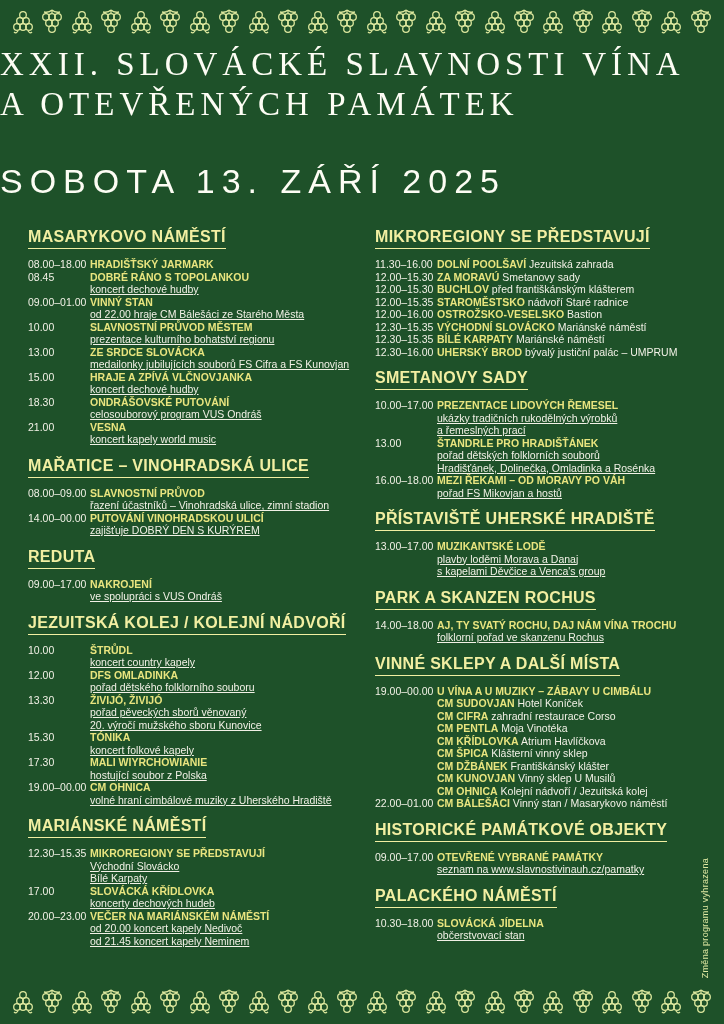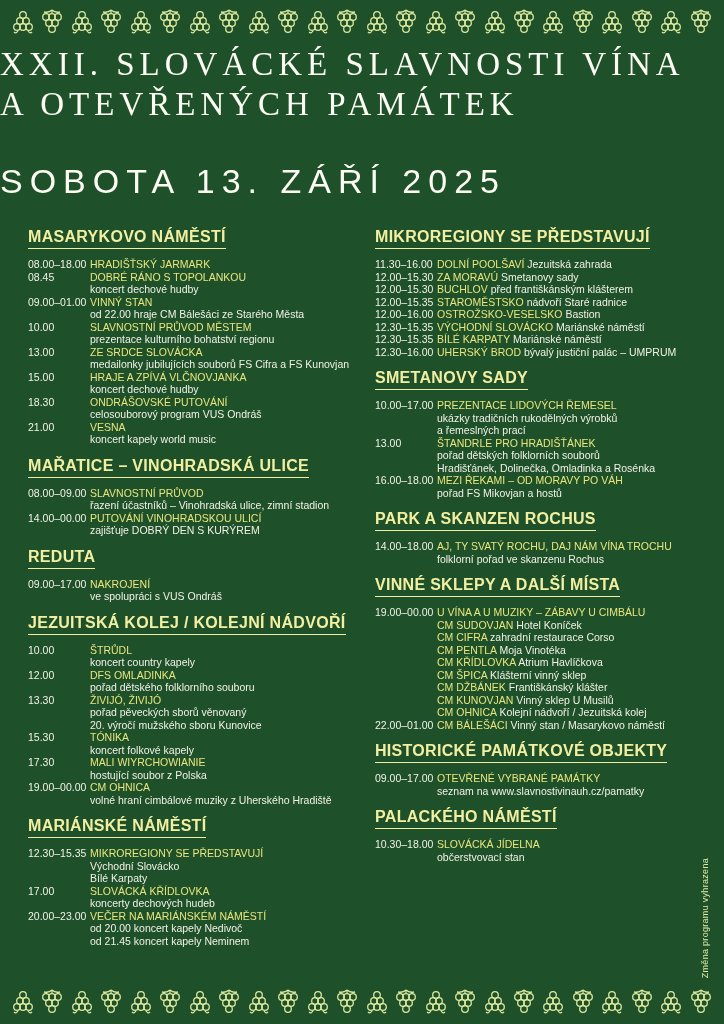--- a/index.html
+++ b/index.html
@@ -63,23 +63,23 @@
   }
   .event-row { display:flex; }
   .event-time {
     flex:0 0 62px;
     font-size:10.5px;
     line-height:12.5px;
     color:#f2f1e6;
     white-space:nowrap;
   }
   .event-content { flex:1; min-width:0; font-size:10.5px; line-height:12.5px; }
-  .event-title { font-weight:normal; color:#e9e57f;text-align:center; }
+  .event-title { font-weight:bold; color:#e9e57f;text-align:center; }
   .event-location { color:#f2f1e6; font-weight:normal; }
-  .event-detail { color:#f2f1e6; }
+  .event-detail { color:#f2f1e6;text-decoration:underline; }
 
   .side-note {
     position:absolute;
     right:14px; bottom:46px;
     writing-mode:vertical-rl;
     transform:rotate(180deg);
     font-size:9px;
     letter-spacing:0.3px;
     color:#dfe8a2;
   }
@@ -584,20 +584,28 @@
               <div class="event-detail">pořad dětských folklorních souborů</div>
               <div class="event-detail">Hradišťánek, Dolinečka, Omladinka a Rosénka</div>
             </div>
           </div><div class="event-row">
             <div class="event-time">16.00–18.00</div>
             <div class="event-content">
               <div class="event-title-line"><span class="event-title">MEZI ŘEKAMI – OD MORAVY PO VÁH</span></div>
               <div class="event-detail">pořad FS Mikovjan a hostů</div>
             </div>
           </div></div>
+        <div class="section"><div class="section-heading">PŘÍSTAVIŠTĚ UHERSKÉ HRADIŠTĚ</div><div class="event-row">
+            <div class="event-time">13.00–17.00</div>
+            <div class="event-content">
+              <div class="event-title-line"><span class="event-title">MUZIKANTSKÉ LODĚ</span></div>
+              <div class="event-detail">plavby loděmi Morava a Danaj</div>
+              <div class="event-detail">s kapelami Děvčice a Venca's group</div>
+            </div>
+          </div></div>
         <div class="section"><div class="section-heading">PARK A SKANZEN ROCHUS</div><div class="event-row">
             <div class="event-time">14.00–18.00</div>
             <div class="event-content">
               <div class="event-title-line"><span class="event-title">AJ, TY SVATÝ ROCHU, DAJ NÁM VÍNA TROCHU</span></div>
               <div class="event-detail">folklorní pořad ve skanzenu Rochus</div>
             </div>
           </div></div>
         <div class="section"><div class="section-heading">VINNÉ SKLEPY A DALŠÍ MÍSTA</div><div class="event-row">
             <div class="event-time">19.00–00.00</div>
             <div class="event-content">

